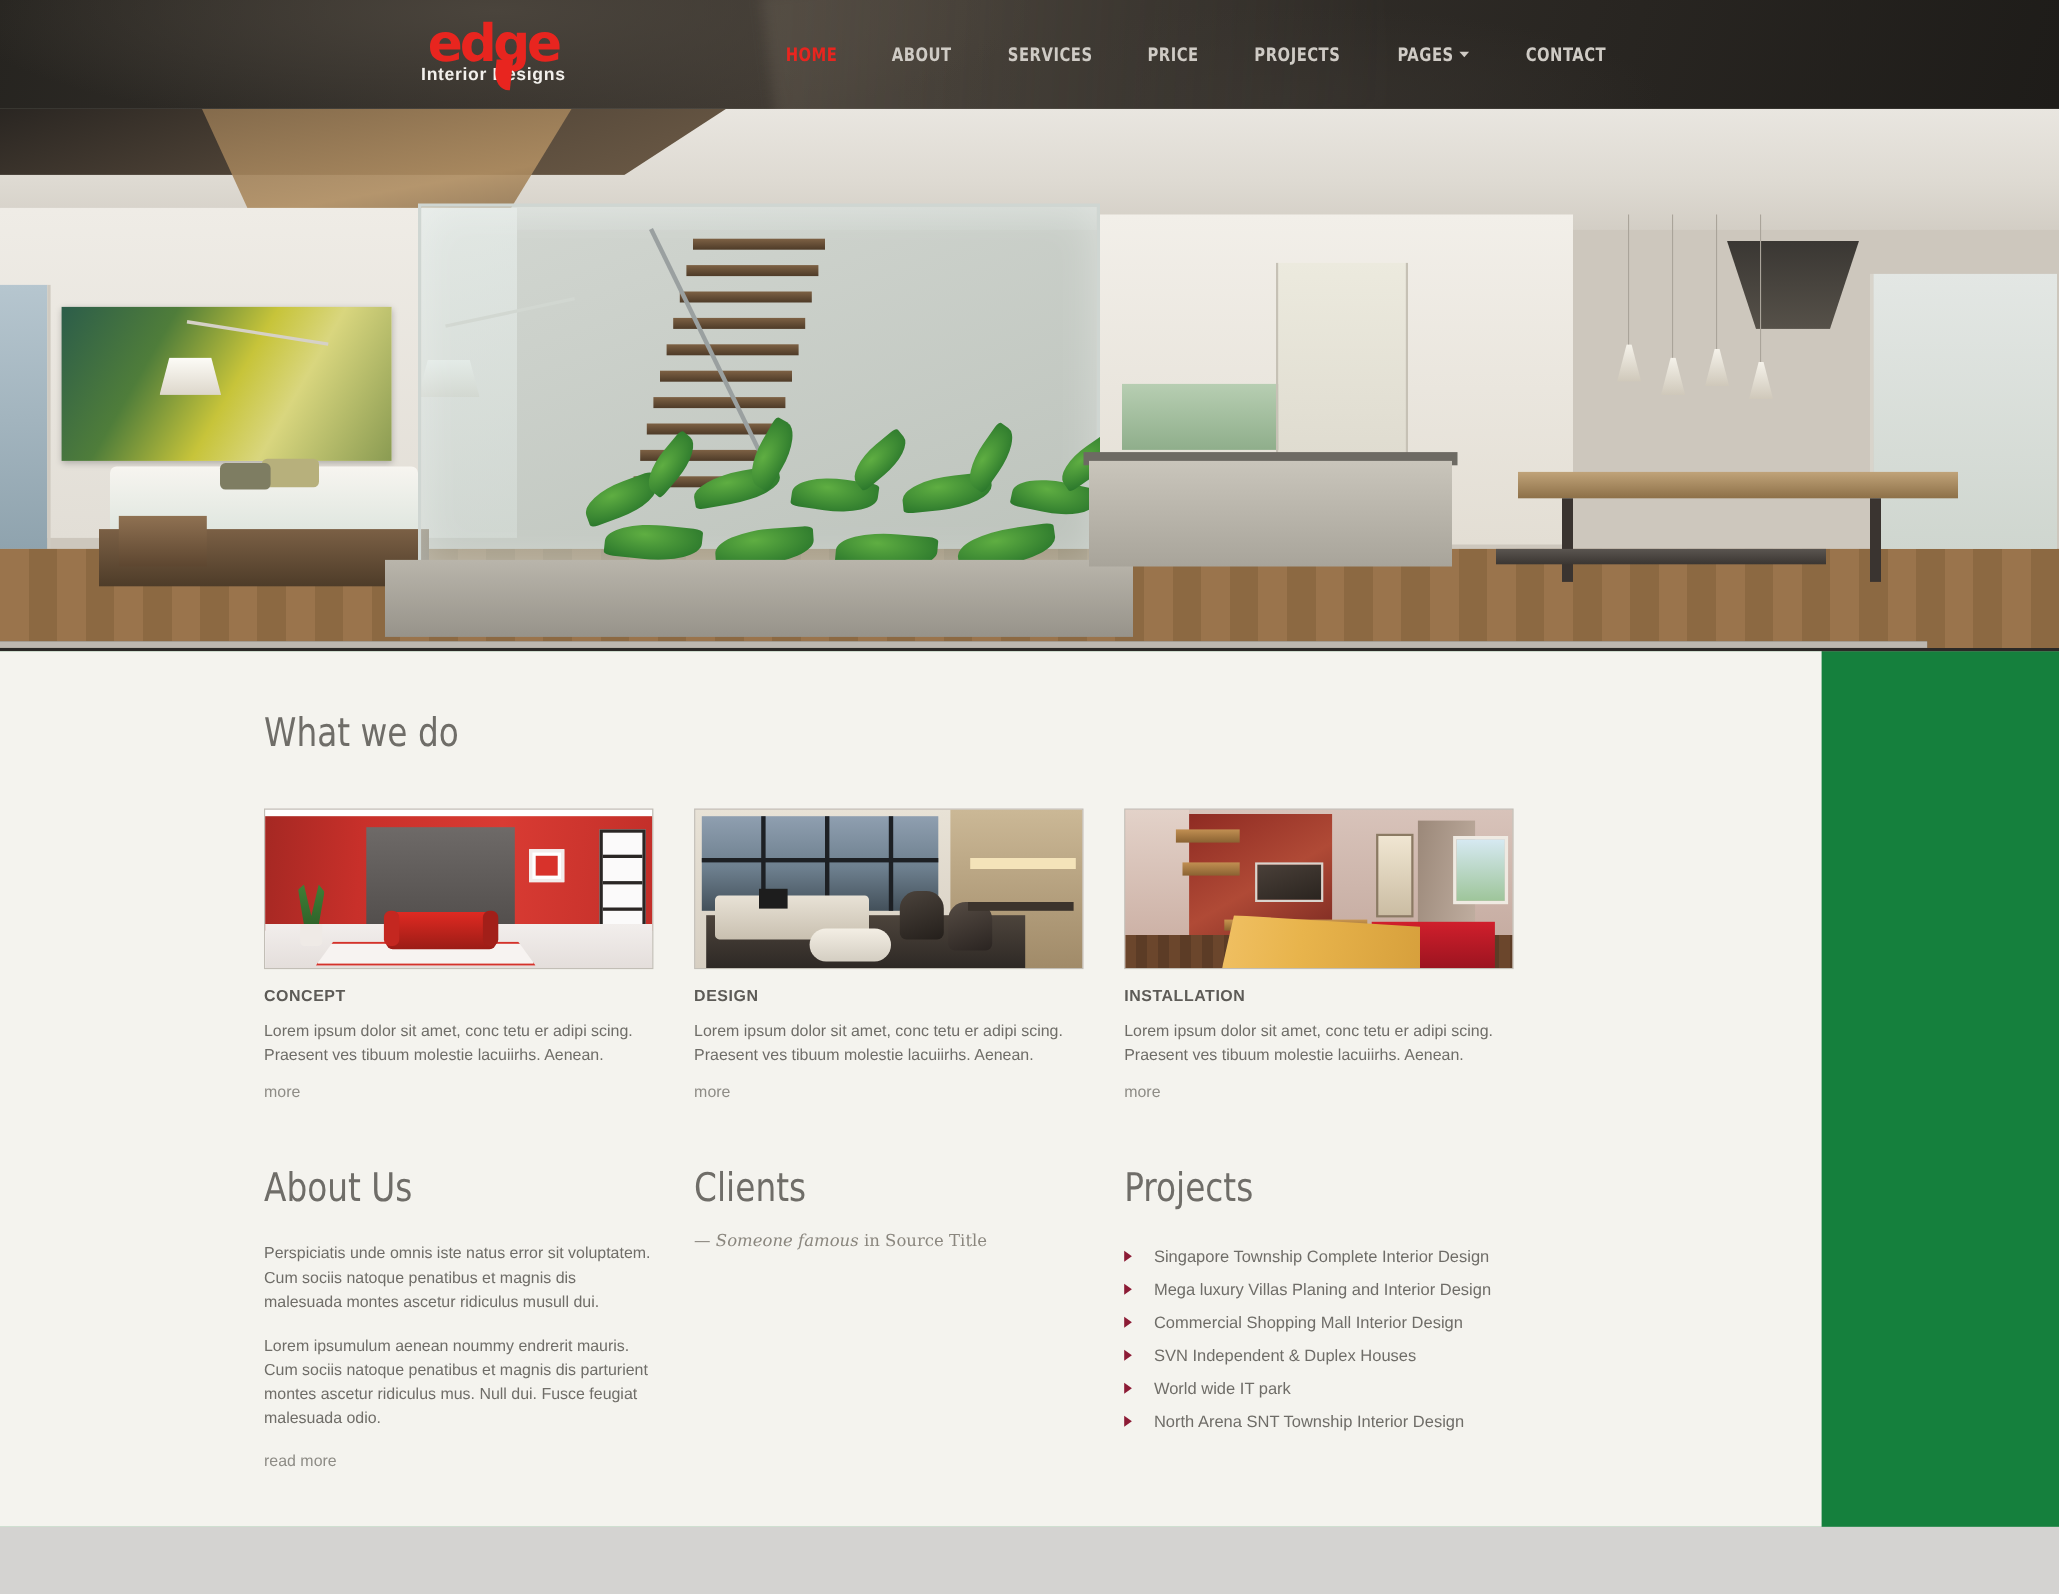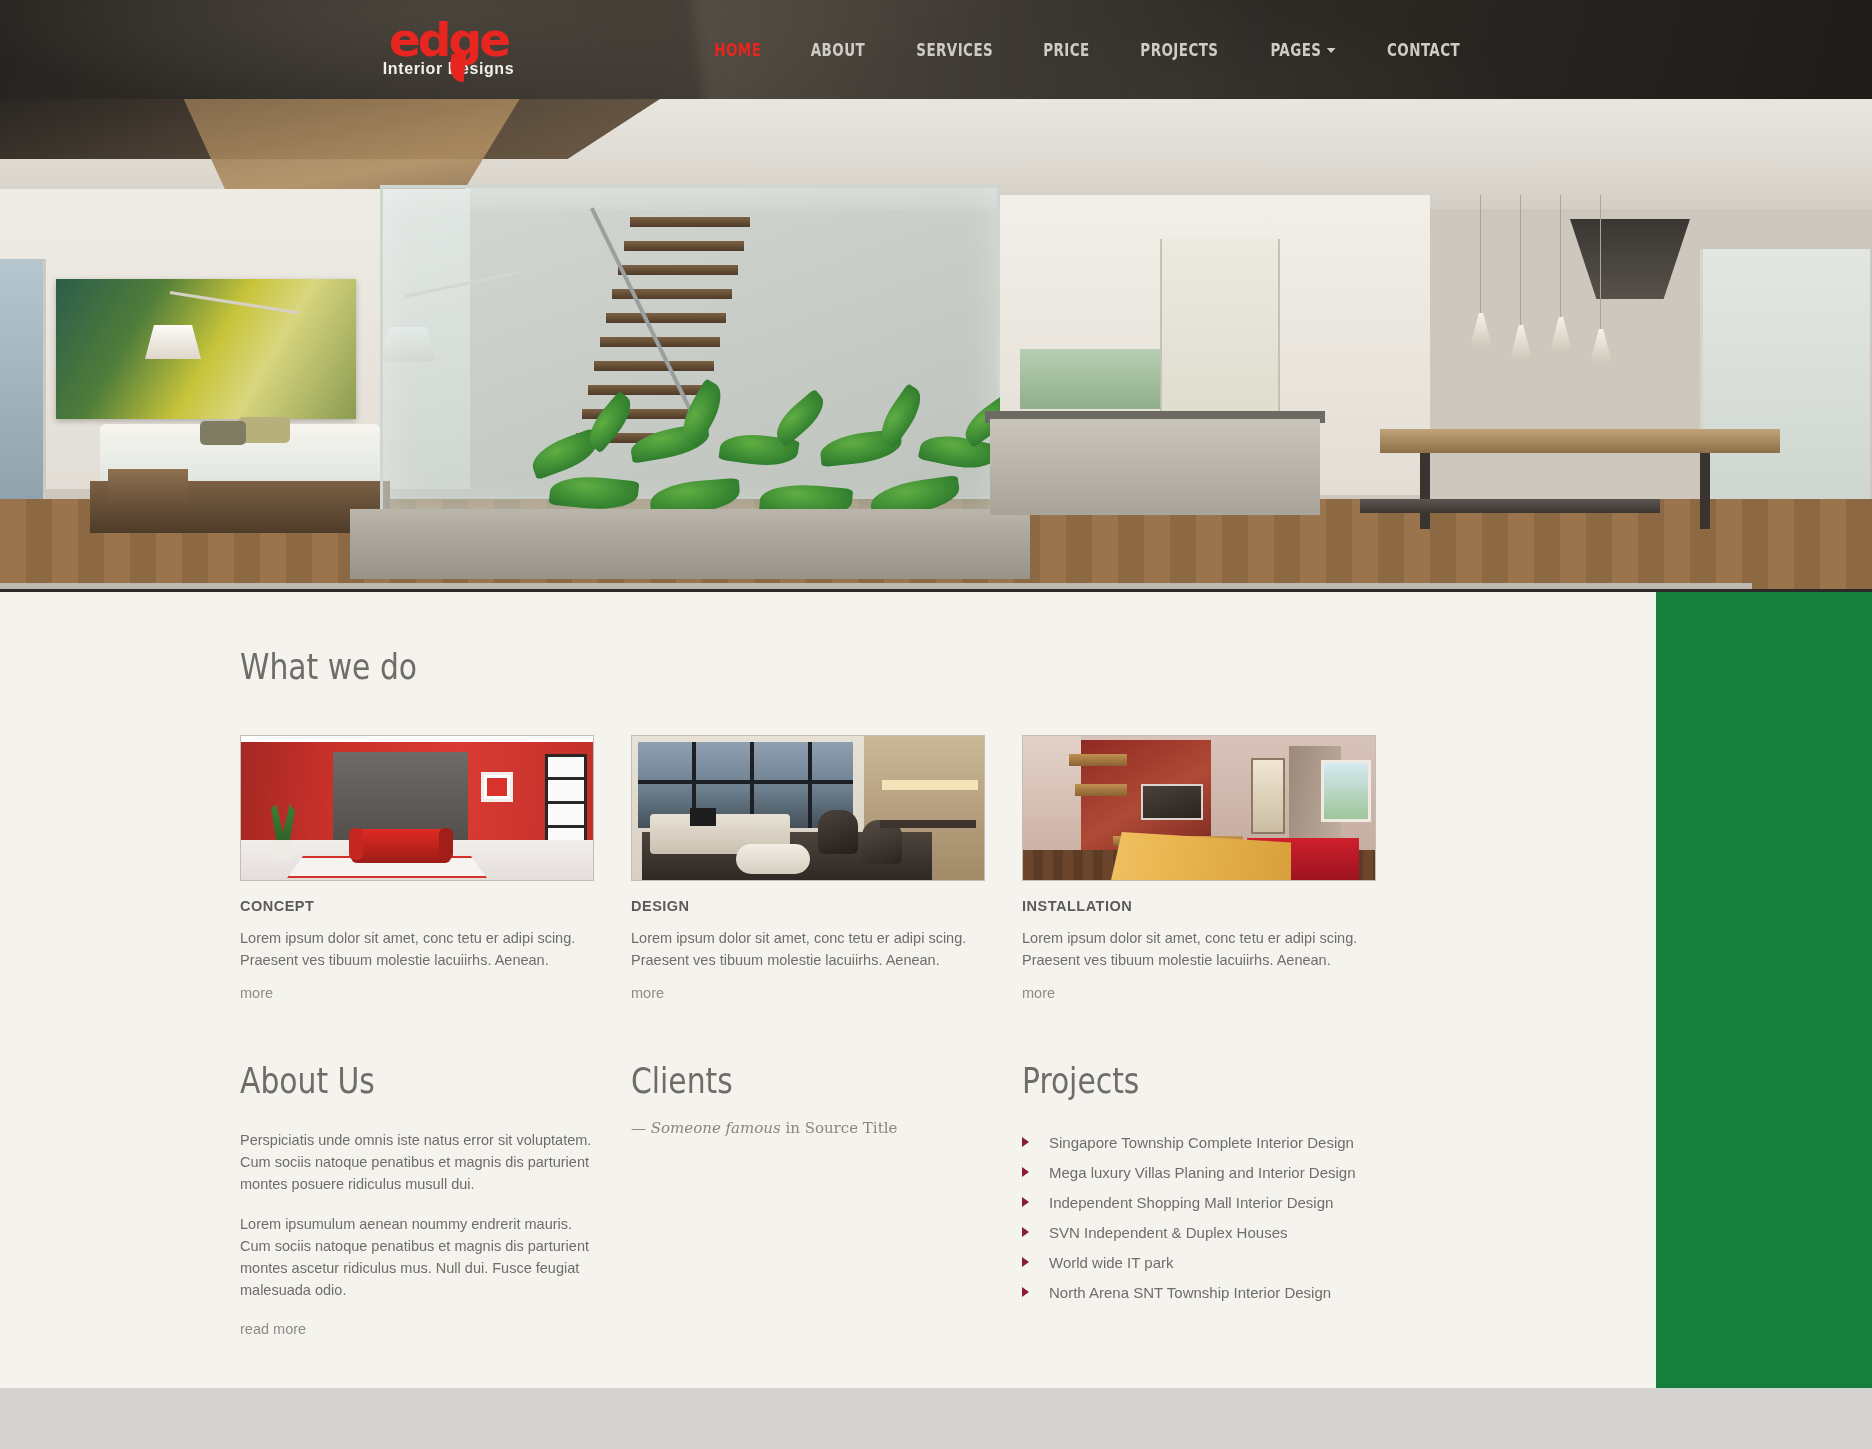--- a/index.html
+++ b/index.html
@@ -630,21 +630,21 @@
           <div class="service-title">INSTALLATION</div>
           <div class="service-text">Lorem ipsum dolor sit amet, conc tetu er adipi scing. Praesent ves tibuum molestie lacuiirhs. Aenean.</div>
           <span class="more-link">more</span>
         </div>
       </div>
 
       <div class="cols3">
 
         <div class="col3">
           <h2 class="section-title">About Us</h2>
-          <p class="about-p">Perspiciatis unde omnis iste natus error sit voluptatem. Cum sociis natoque penatibus et magnis dis parturient montes posuere ridiculus musull dui.</p>
+          <p class="about-p">Perspiciatis unde omnis iste natus error sit voluptatem. Cum sociis natoque penatibus et magnis dis malesuada montes ascetur ridiculus musull dui.</p>
           <p class="about-p">Lorem ipsumulum aenean noummy endrerit mauris. Cum sociis natoque penatibus et magnis dis parturient montes ascetur ridiculus mus. Null dui. Fusce feugiat malesuada odio.</p>
           <span class="read-more">read more</span>
         </div>
 
         <div class="col3">
           <h2 class="section-title">Clients</h2>
           <div class="quote-src"><span>— </span><em>Someone famous</em><span class="plain"> in </span><span class="plain">Source Title</span></div>
         </div>
 
         <div class="col3">
@@ -653,21 +653,21 @@
             <li class="proj-item">
                 <span class="proj-bullet"></span>
                 <span class="proj-label">Singapore Township Complete Interior Design</span>
               </li>
             <li class="proj-item">
                 <span class="proj-bullet"></span>
                 <span class="proj-label">Mega luxury Villas Planing and Interior Design</span>
               </li>
             <li class="proj-item">
                 <span class="proj-bullet"></span>
-                <span class="proj-label">Independent Shopping Mall Interior Design</span>
+                <span class="proj-label">Commercial Shopping Mall Interior Design</span>
               </li>
             <li class="proj-item">
                 <span class="proj-bullet"></span>
                 <span class="proj-label">SVN Independent &amp; Duplex Houses</span>
               </li>
             <li class="proj-item">
                 <span class="proj-bullet"></span>
                 <span class="proj-label">World wide IT park</span>
               </li>
             <li class="proj-item">

